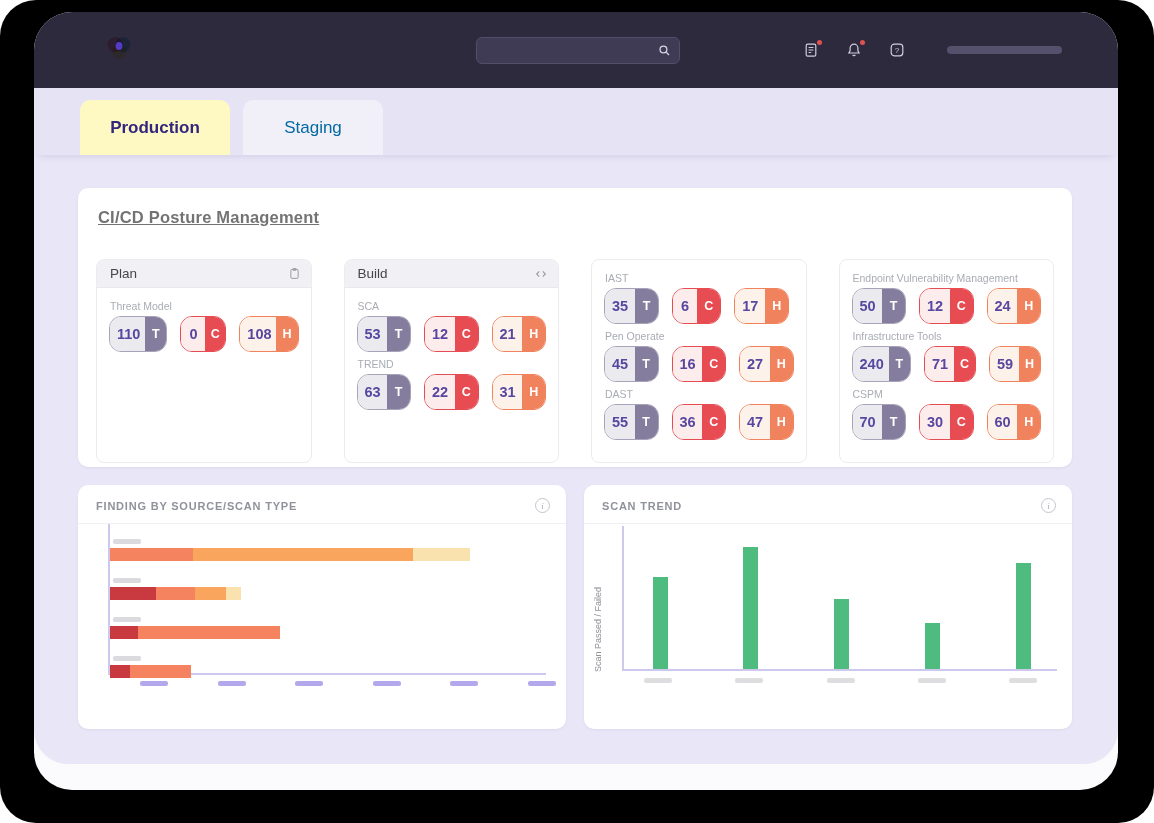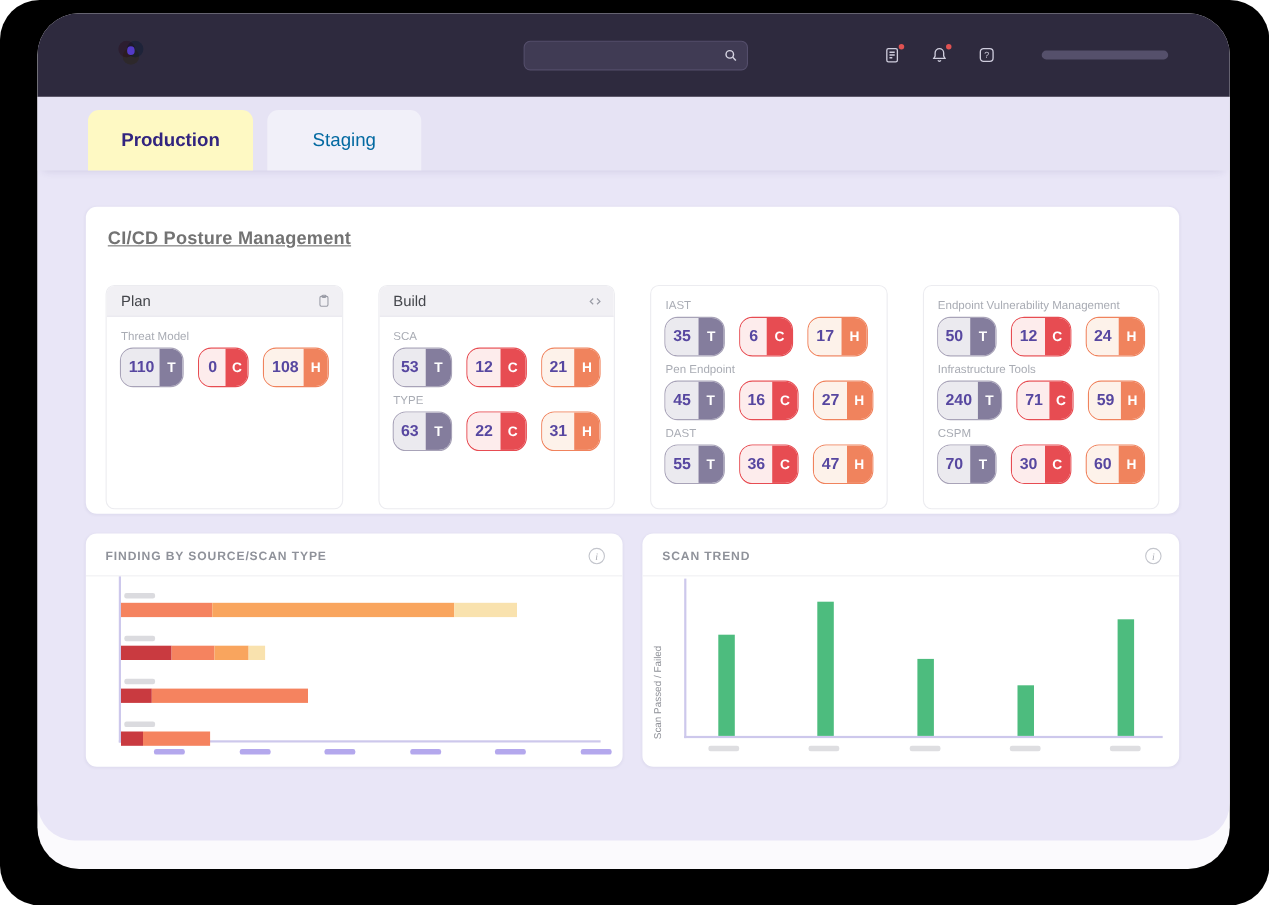--- a/index.html
+++ b/index.html
@@ -56,21 +56,21 @@
   .pair .num { min-width:24px; padding:0 7px; display:grid; place-items:center;
     font-size:14.5px; font-weight:bold; color:#5747a0; }
   .pair .ltr { width:23px; display:grid; place-items:center; font-size:12.5px;
     font-weight:bold; color:#fff; }
   .pair.t { border-color:#a8a3b8; } .pair.t .num { background:#ebeaef; } .pair.t .ltr { background:#847d9d; }
   .pair.c { border-color:#e74c52; } .pair.c .num { background:#fdecec; } .pair.c .ltr { background:#e74c52; }
   .pair.h { border-color:#f0835d; } .pair.h .num { background:#fdf2ea; } .pair.h .ltr { background:#f0835d; }
 
   
   .charts-row { display:flex; gap:18px; }
-  .chart-card { flex:1 1 0; height:212px; overflow:hidden;text-align:right; }
+  .chart-card { flex:1 1 0; height:244px; overflow:hidden;text-align:right; }
   .cc-h { display:flex; align-items:center; justify-content:space-between;
     padding:13px 16px 10px 18px; border-bottom:1px solid #f0eff3; }
   .cc-title { font-size:11px; font-weight:bold; letter-spacing:.8px; color:#8f929a; }
   .info { width:15px; height:15px; border:1px solid #c3c5cc; border-radius:50%;
     color:#a8aab2; font-size:9px; display:grid; place-items:center; cursor:pointer;
     font-family:"Liberation Serif",serif; font-style:italic; }
 
   .fb-body { padding:0 20px 0 30px; }
   .fb-plot { border-left:2px solid #cdc8ec; border-bottom:2px solid #cdc8ec;
     padding-top:15px; height:151px; }
@@ -209,21 +209,21 @@
                       <div class="num">12</div>
                       <div class="ltr">C</div>
                     </div>
                     <div class="pair h">
                       <div class="num">21</div>
                       <div class="ltr">H</div>
                     </div>
                   </div>
                 </div>
                 <div class="mrow">
-                  <div class="mlabel">TYPE</div>
+                  <div class="mlabel">TREND</div>
                   <div class="badges">
                     <div class="pair t">
                       <div class="num">63</div>
                       <div class="ltr">T</div>
                     </div>
                     <div class="pair c">
                       <div class="num">22</div>
                       <div class="ltr">C</div>
                     </div>
                     <div class="pair h">
@@ -247,21 +247,21 @@
                       <div class="num">6</div>
                       <div class="ltr">C</div>
                     </div>
                     <div class="pair h">
                       <div class="num">17</div>
                       <div class="ltr">H</div>
                     </div>
                   </div>
                 </div>
                 <div class="mrow">
-                  <div class="mlabel">Pen Endpoint</div>
+                  <div class="mlabel">Pen Operate</div>
                   <div class="badges">
                     <div class="pair t">
                       <div class="num">45</div>
                       <div class="ltr">T</div>
                     </div>
                     <div class="pair c">
                       <div class="num">16</div>
                       <div class="ltr">C</div>
                     </div>
                     <div class="pair h">

